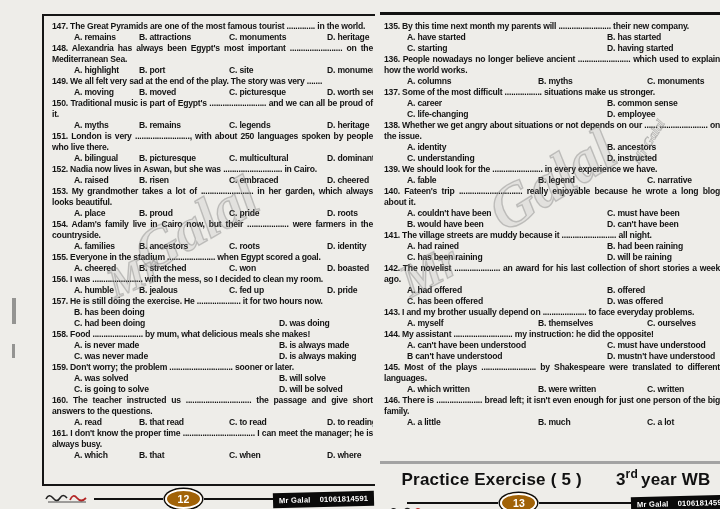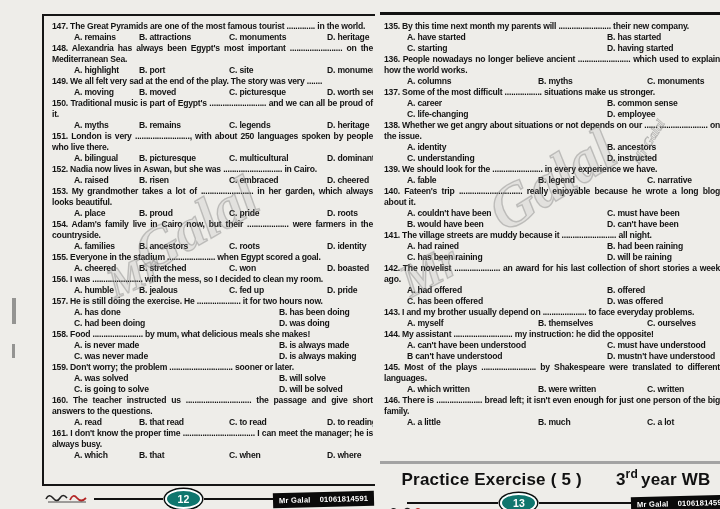--- a/index.html
+++ b/index.html
@@ -51,21 +51,21 @@
   }
   .exercise-title sup { font-size:12px; }
   .grade-rest { margin-left:3px; }
 
   
   .footer { position:absolute; display:flex; align-items:center; z-index:3; }
   .footer-left  { left:32px;  top:483px; width:330px; }
   .footer-right { left:395px; top:487px; width:325px; }
   .f-line { height:2px; background:#111; flex:1; }
   .page-oval {
-    width:37px; height:20px; background:#0f766e; border-radius:50%;
+    width:37px; height:20px; background:#a16207; border-radius:50%;
     display:flex; align-items:center; justify-content:center;
     color:#fff; font-size:10.5px; flex:0 0 auto;
     box-shadow: inset 0 0 0 2px #fff, 0 0 0 1.5px #0c0c0c;
     margin:0 2px;
   }
   .teacher-badge {
     background:#0a0a0a; color:#fff; font-size:7.6px; letter-spacing:0.2px;
     padding:3px 6px; display:flex; gap:9px; white-space:nowrap; flex:0 0 auto;
     transform:rotate(-1.5deg);
   }
@@ -186,21 +186,20 @@
           <div class="opts cols4">
             <span class="opt">A. humble</span>
             <span class="opt">B. jealous</span>
             <span class="opt">C. fed up</span>
             <span class="opt">D. pride</span>
           </div>
         </div>
         <div class="q">
           <div class="q-text">157. He is still doing the exercise. He .................... it for two hours now.</div>
           <div class="opts cols2">
-            <span class="opt">A. has done</span>
             <span class="opt">B. has been doing</span>
           </div>
           <div class="opts cols2">
             <span class="opt">C. had been doing</span>
             <span class="opt">D. was doing</span>
           </div>
         </div>
         <div class="q">
           <div class="q-text">158. Food ....................... by mum, what delicious meals she makes!</div>
           <div class="opts cols2">

